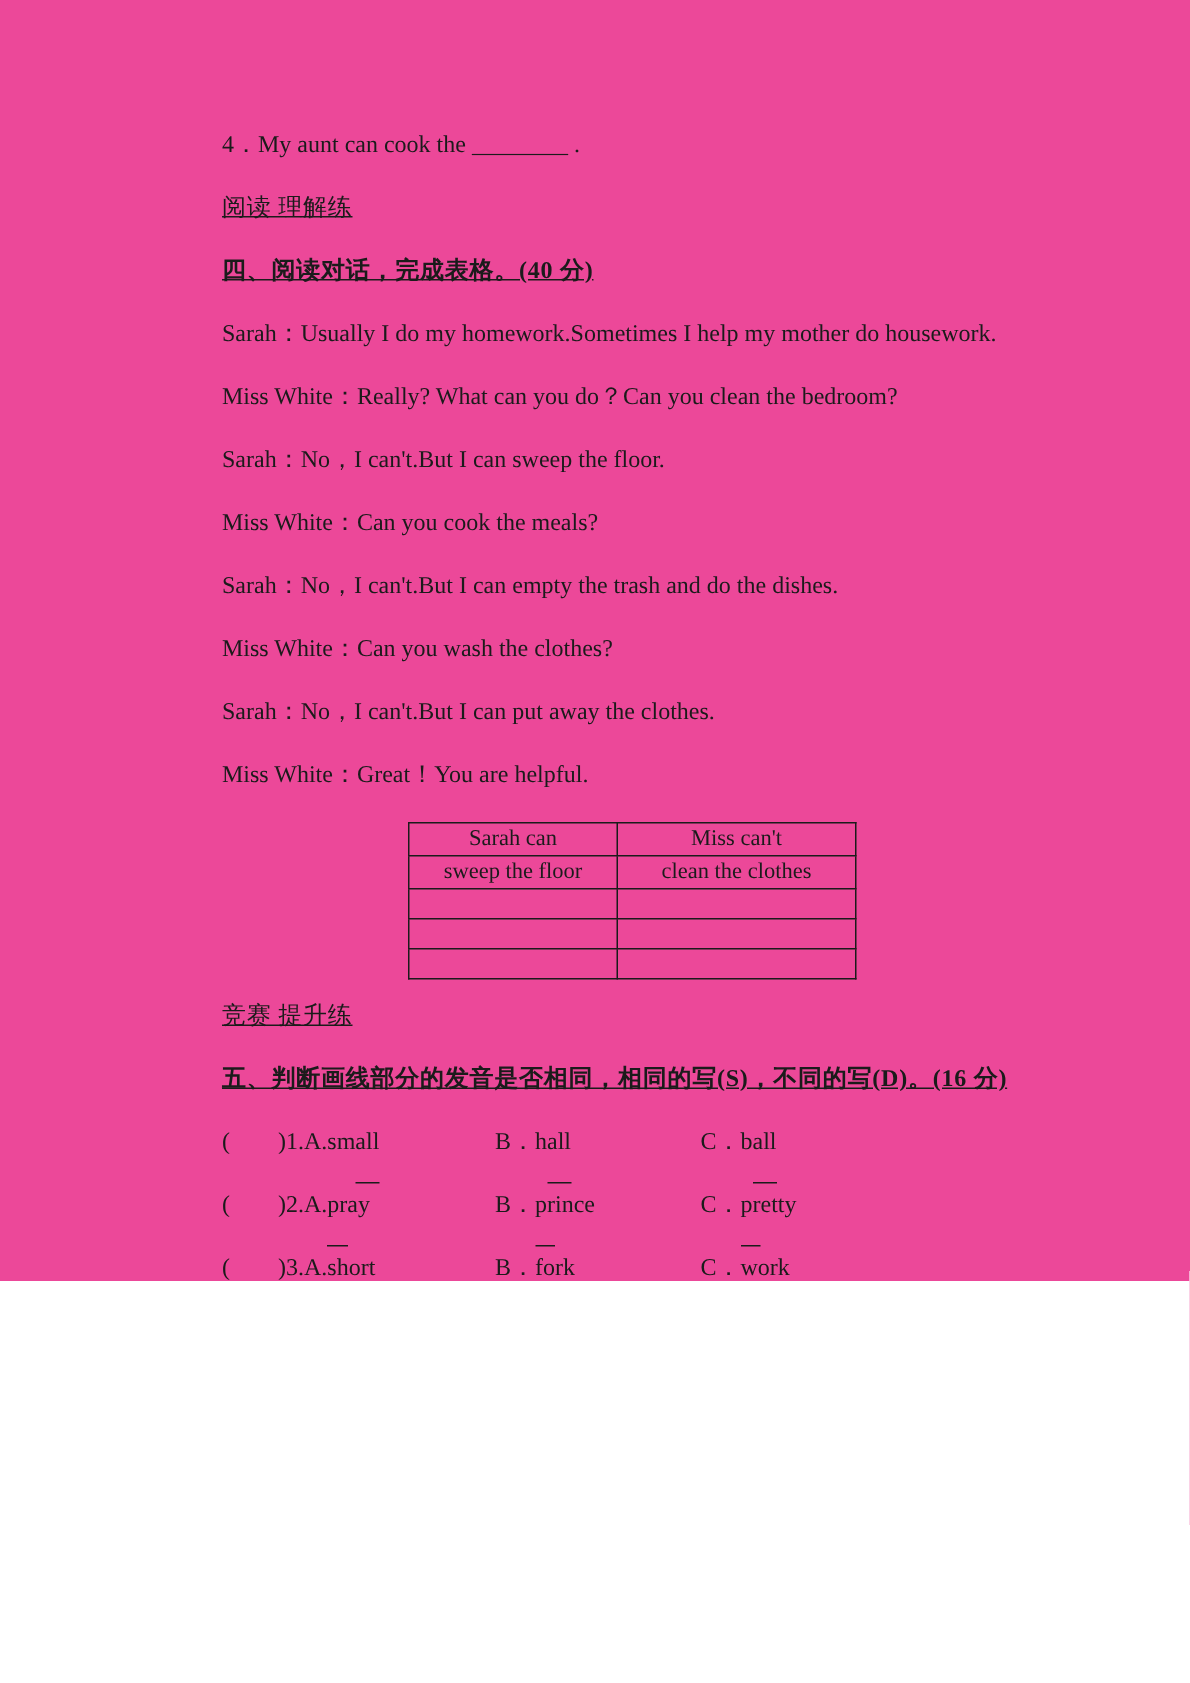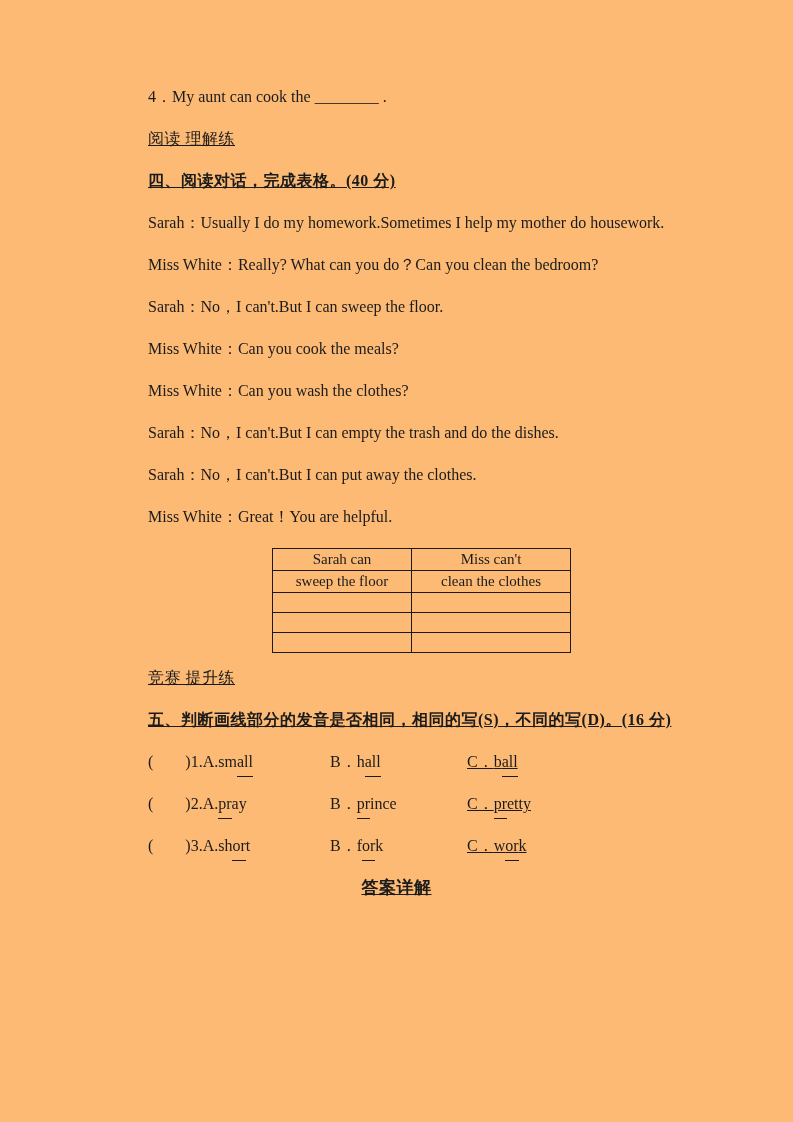--- a/index.html
+++ b/index.html
@@ -9,23 +9,23 @@
   }
   body {
     width: 793px;
     height: 1122px;
     color: #1b1b1b;
     font-family: "Liberation Serif", "DejaVu Serif", serif;
   }
   .page {
     position: relative;
     width: 793px;
-    height: 1122px;
+    height: 854px;
     overflow: hidden;
-    background: #fdba74;
+    background: #ec4899;
   }
   .content {
     padding: 86px 30px 0 148px;
     font-size: 16px;
     line-height: 21px;
   }
   p.tline {
     margin: 0 0 21px 0;
     min-height: 21px;
     white-space: nowrap;
@@ -48,24 +48,24 @@
     vertical-align: middle;
     white-space: nowrap;
   }
   td.col-can  { width: 106px; }
   td.col-cant { width: 126px; }
 
   
   p.opt-row { margin: 0 0 21px 0; min-height: 21px; white-space: nowrap; }
   .opt-a { display: inline-block; width: 182px; }
   .opt-b { display: inline-block; width: 137px; }
-  .opt-c { display: inline-block; text-decoration: underline; }
+  .opt-c { display: inline-block; }
   span.u {
     border-bottom: 1.4px solid #1b1b1b;
-    padding-bottom: 6px;
+    padding-bottom: 18px;
   }
 
   
   p.answers {
     margin: 0 16px 21px -148px;
     width: 793px;
     text-align: center;
     font-weight: bold;
     font-size: 17px;
     min-height: 22px;
@@ -80,22 +80,22 @@
     <p class="tline">4．My aunt can cook the ________ .</p>
 
     <p class="tline cn">阅读 理解练</p>
 
     <p class="tline cn bold">四、阅读对话，完成表格。(40 分)</p>
 
     <p class="tline">Sarah：Usually I do my homework.Sometimes I help my mother do housework.</p>
     <p class="tline">Miss White：Really? What can you do？Can you clean the bedroom?</p>
     <p class="tline">Sarah：No，I can't.But I can sweep the floor.</p>
     <p class="tline">Miss White：Can you cook the meals?</p>
+    <p class="tline">Sarah：No，I can't.But I can empty the trash and do the dishes.</p>
     <p class="tline">Miss White：Can you wash the clothes?</p>
-    <p class="tline">Sarah：No，I can't.But I can empty the trash and do the dishes.</p>
     <p class="tline">Sarah：No，I can't.But I can put away the clothes.</p>
     <p class="tline">Miss White：Great！You are helpful.</p>
 
     <table class="fill-table">
       <tbody>
         <tr>
           <td class="col-can">Sarah can</td>
           <td class="col-cant">Miss can't</td>
         </tr>
         <tr>

